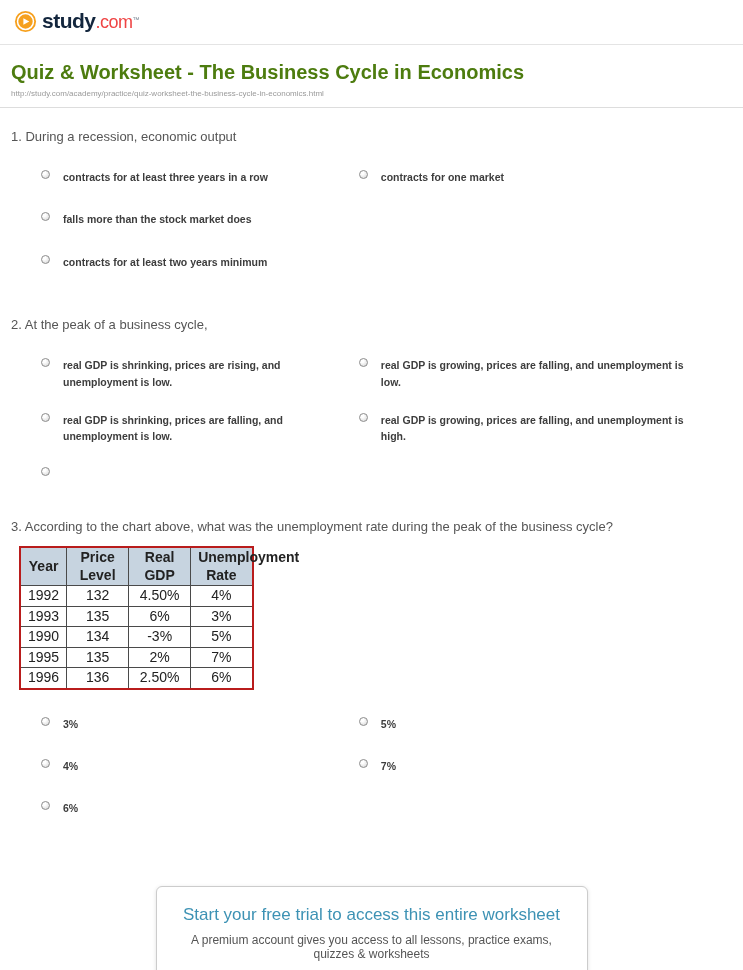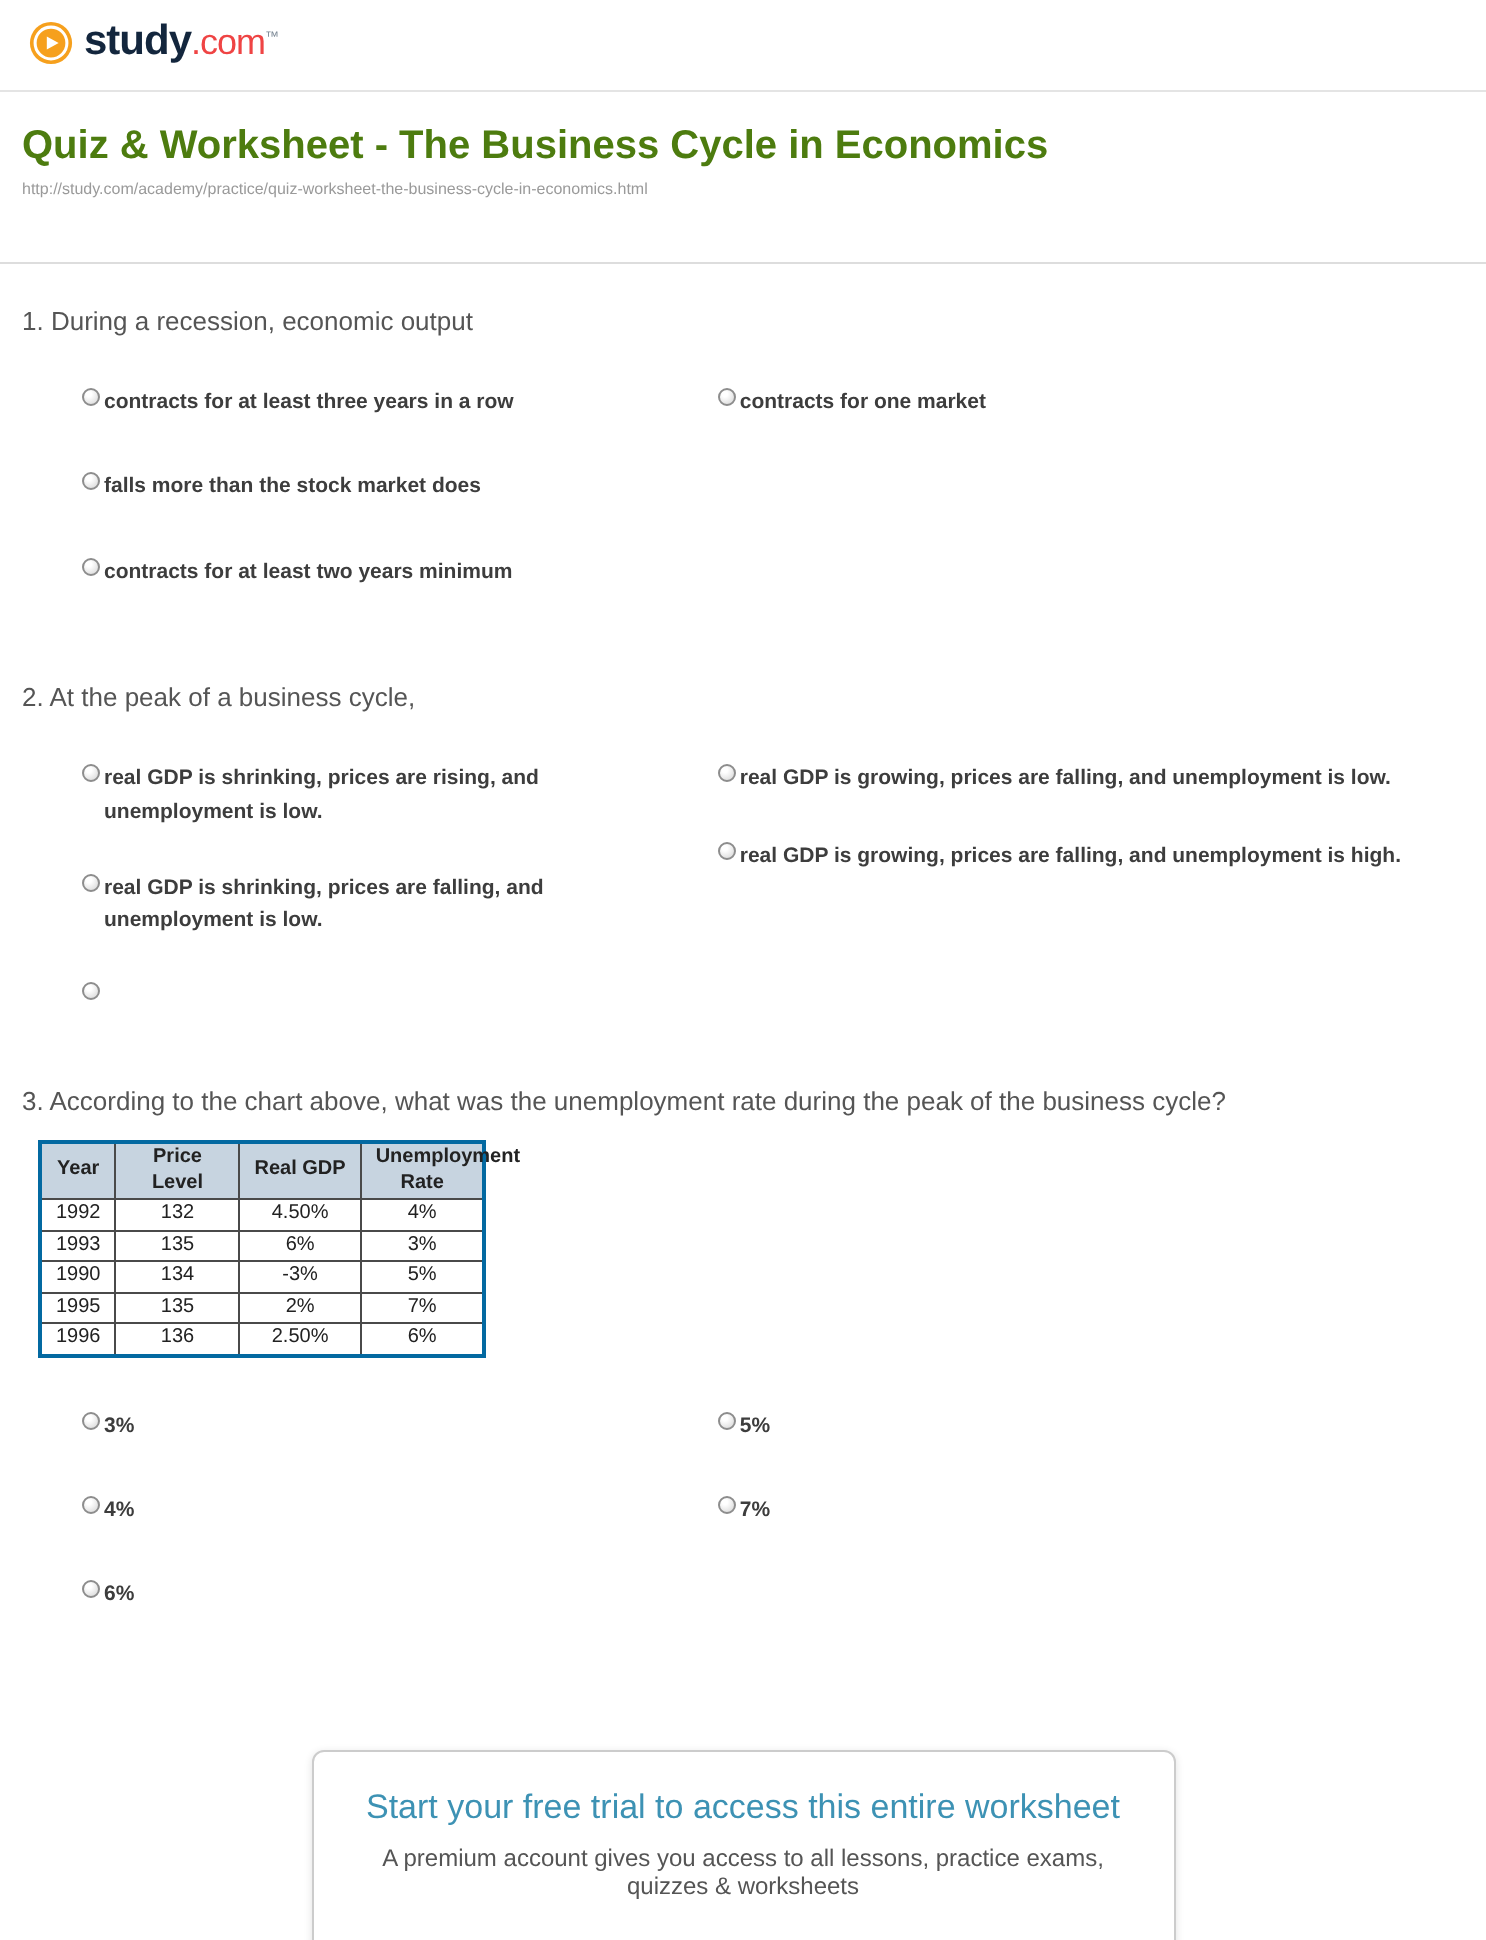--- a/index.html
+++ b/index.html
@@ -12,38 +12,38 @@
   
   .site-header { padding: 9px 14px 7px; border-bottom: 1px solid #e4e4e4; }
   .logo { display: inline-flex; align-items: center; gap: 5px; text-decoration: none; cursor: pointer; }
   .logo svg { display: block; }
   .logo-study { font-weight: bold; font-size: 21px; color: #13263d; letter-spacing: -0.5px; }
   .logo-com { font-weight: normal; font-size: 18px; color: #ef4444; letter-spacing: -0.5px; }
   .logo sup { font-size: 7px; color: #7a8794; vertical-align: super; }
 
   main { padding: 0 11px; }
   .page-title { margin: 16px 0 5px; font-size: 20px; font-weight: bold; color: #4d7c0f; }
-  .page-url { font-size: 8px; color: #9a9a9a; margin-bottom: 32px; }
+  .page-url { font-size: 8px; color: #9a9a9a; margin-bottom: 9px; }
   .divider { border: none; border-top: 1px solid #ddd; margin: 0 -11px 0; }
 
   
   .question { margin-top: 20px; }
   .q-text { font-size: 13px; font-weight: normal; color: #555; max-width: 640px; line-height: 1.35; }
   .options { display: grid; grid-template-columns: 46% 54%; margin: 24px 0 6px 30px; }
-  .option { display: flex; align-items: flex-start; gap: 2px; margin-bottom: 26px; padding-right: 30px; cursor: pointer; }
+  .option { display: flex; align-items: flex-start; gap: 13px; margin-bottom: 26px; padding-right: 30px; cursor: pointer; }
   .option.tall { margin-bottom: 22px; }
   .radio {
     flex: 0 0 auto; width: 9px; height: 9px; margin-top: 1px;
     border: 1px solid #8d8d8d; border-radius: 50%;
     background: radial-gradient(circle at 35% 30%, #ffffff 20%, #d9d9d9 90%);
   }
   .option-label { font-size: 10.5px; font-weight: bold; color: #3d3d3d; line-height: 1.55; }
 
   
-  .data-table { border-collapse: collapse; margin: 10px 0 26px 8px; font-size: 10px; color: #222; border: 2px solid #0369a1; padding-left: 14px; }
+  .data-table { border-collapse: collapse; margin: 10px 0 26px 8px; font-size: 14px; color: #222; border: 2px solid #b91c1c; padding-left: 14px; }
   .data-table th, .data-table td { border: 1px solid #4a4a4a; padding: 1px 7px; text-align: center; line-height: 1.25; }
   .data-table th { background: #c7d4e0; font-weight: bold; max-width: 62px; }
 
   
   .trial-wrap { width: 432px; margin: 44px auto 0; }
   .trial-card {
     border: 1px solid #ccc; border-radius: 6px; background: #fff;
     box-shadow: 0 1px 4px rgba(0,0,0,0.12); padding: 18px 18px 16px; text-align: center;
   }
   .trial-title { font-size: 17px; color: #3d92b4; font-weight: normal; margin-bottom: 8px; }

